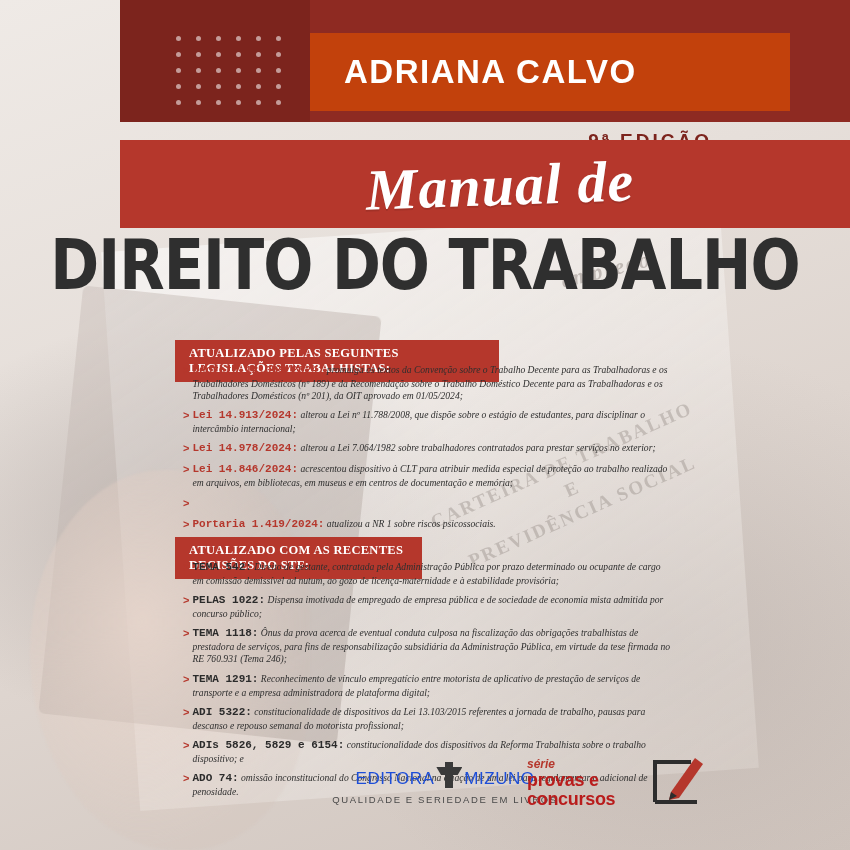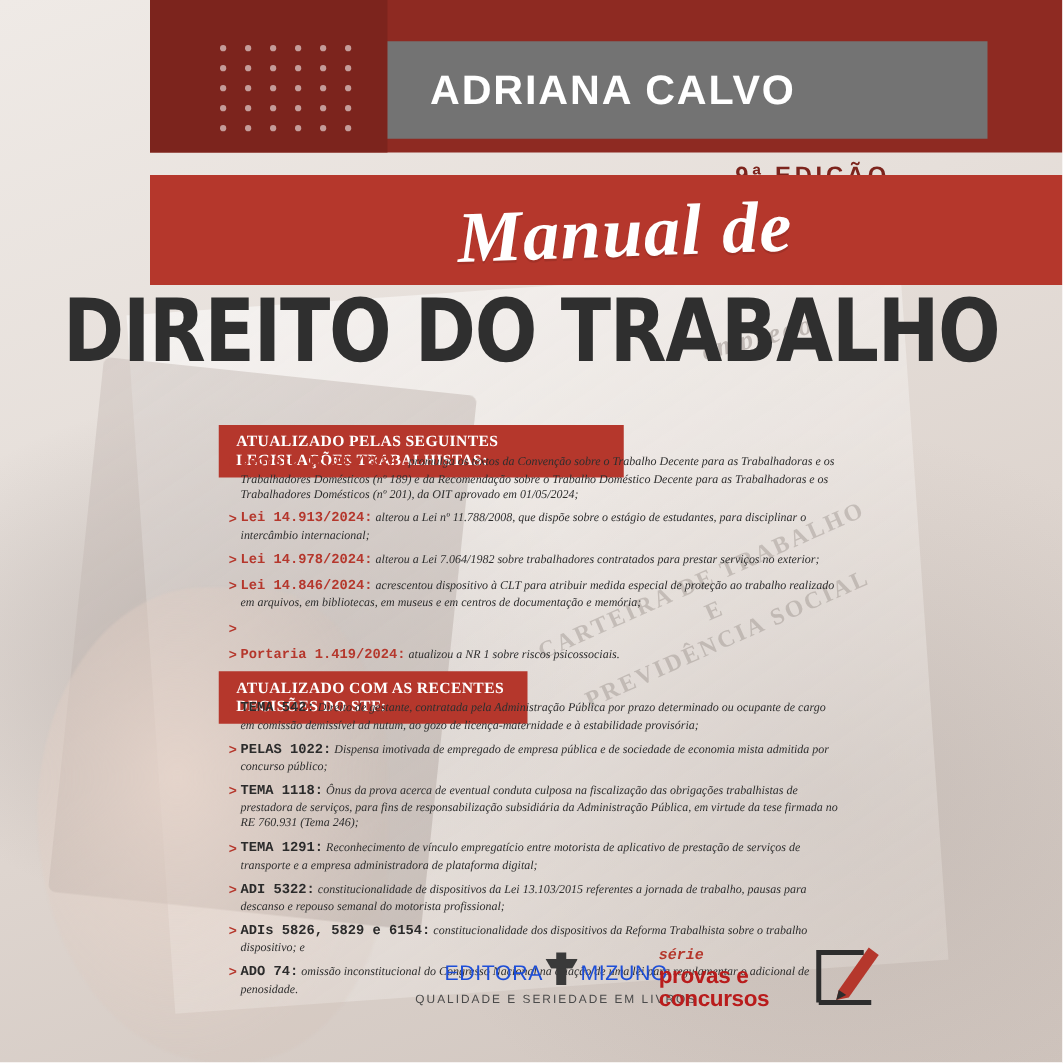--- a/index.html
+++ b/index.html
@@ -97,21 +97,21 @@
     width: 5px; height: 5px;
     border-radius: 50%;
     background: rgba(255,255,255,0.55);
     justify-self: center;
     align-self: center;
   }
   .author-box {
     position: absolute;
     left: 310px; top: 33px;
     width: 480px; height: 78px;
-    background: #737373;
+    background: #c2410c;
     display: flex;
     align-items: center;
     padding-left: 34px;
     box-sizing: border-box;
   }
   .author-box span {
     color: #ffffff;
     font-size: 33px;
     font-weight: bold;
     letter-spacing: 1.5px;
@@ -271,21 +271,21 @@
   .series {
     position: absolute;
     right: 143px;
     top: 757px;
     width: 180px;
     text-align: left;
   }
   .series .s-small {
     font-size: 12px;
     color: #b5372c;
-    font-family: Liberation Mono, monospace;
+    font-family: Liberation Sans, sans-serif;
     font-style: italic;
     font-weight: bold;
   }
   .series .s-big {
     font-size: 18px;
     font-weight: bold;
     color: #b91c1c;
     line-height: 1.08;
     letter-spacing: -0.3px;
   }

